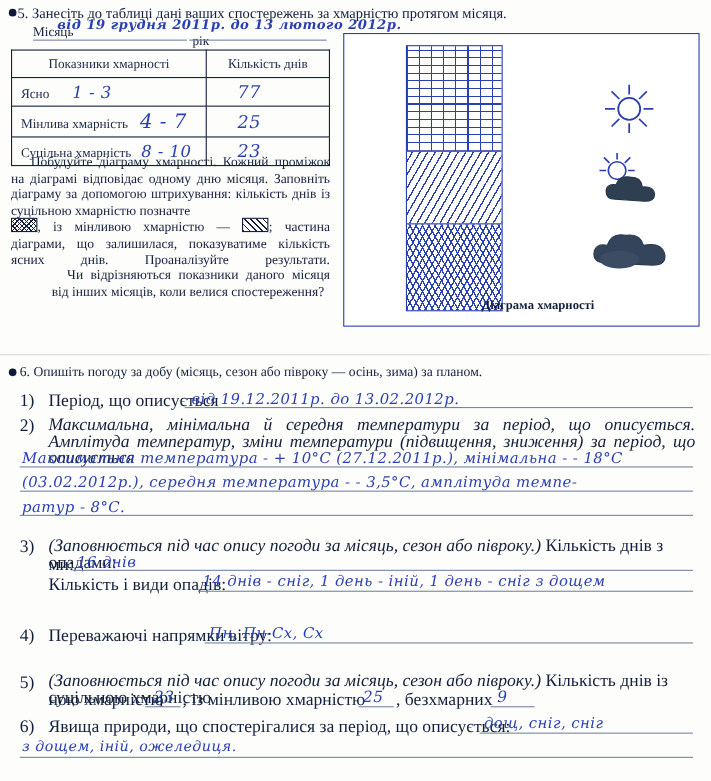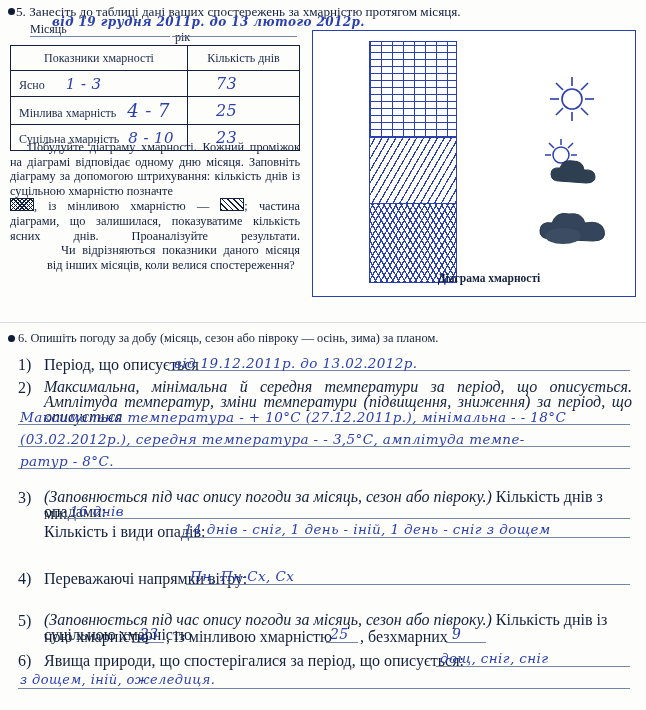--- a/index.html
+++ b/index.html
@@ -128,21 +128,21 @@
         <tr>
       <th>Показники хмарності</th>
       <th class="c2">Кількість днів</th>
     </tr>
     <tr>
       <td>
         <span>Ясно</span>
         <span class="hand" style="margin-left:18px;font-size:15px;">1 - 3</span>
       </td>
       <td class="c2">
-        <span class="hand" style="font-size:16px;margin-left:20px;">73</span>
+        <span class="hand" style="font-size:16px;margin-left:20px;">77</span>
       </td>
     </tr>
     <tr>
       <td>
         <span>Мінлива хмарність</span>
         <span class="hand" style="margin-left:8px;font-size:18px;">4 - 7</span>
       </td>
       <td class="c2">
         <span class="hand" style="font-size:16px;margin-left:20px;">25</span>
       </td>

